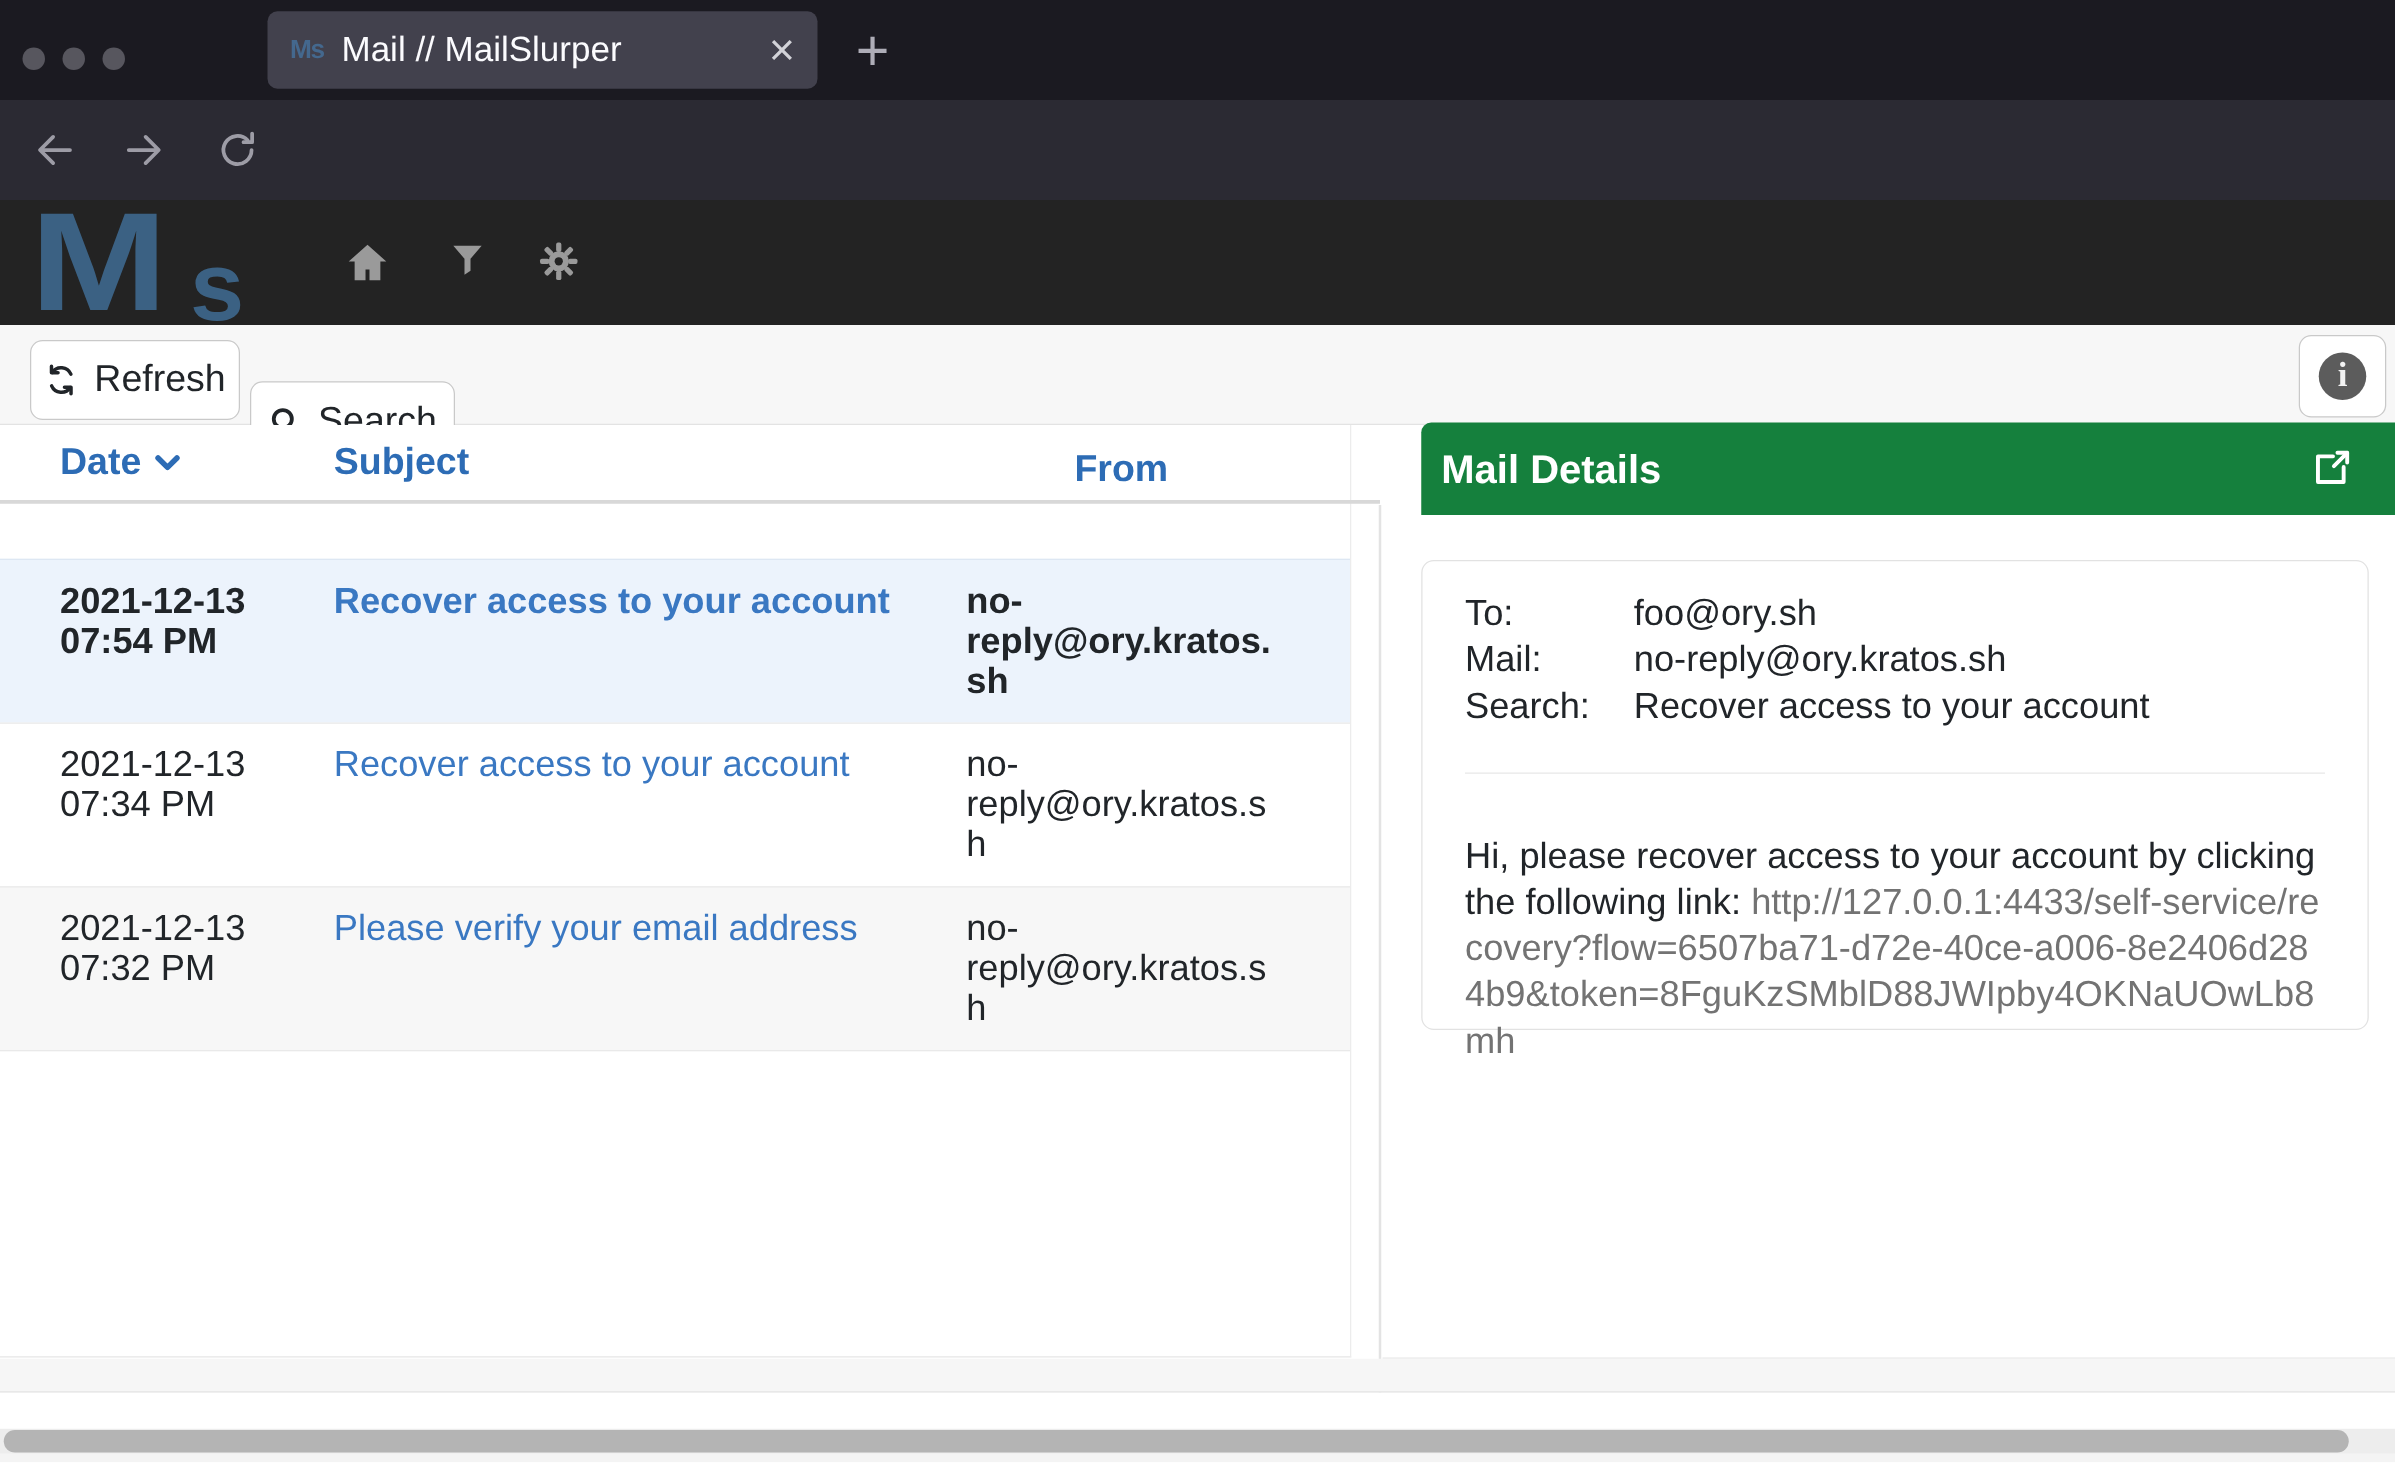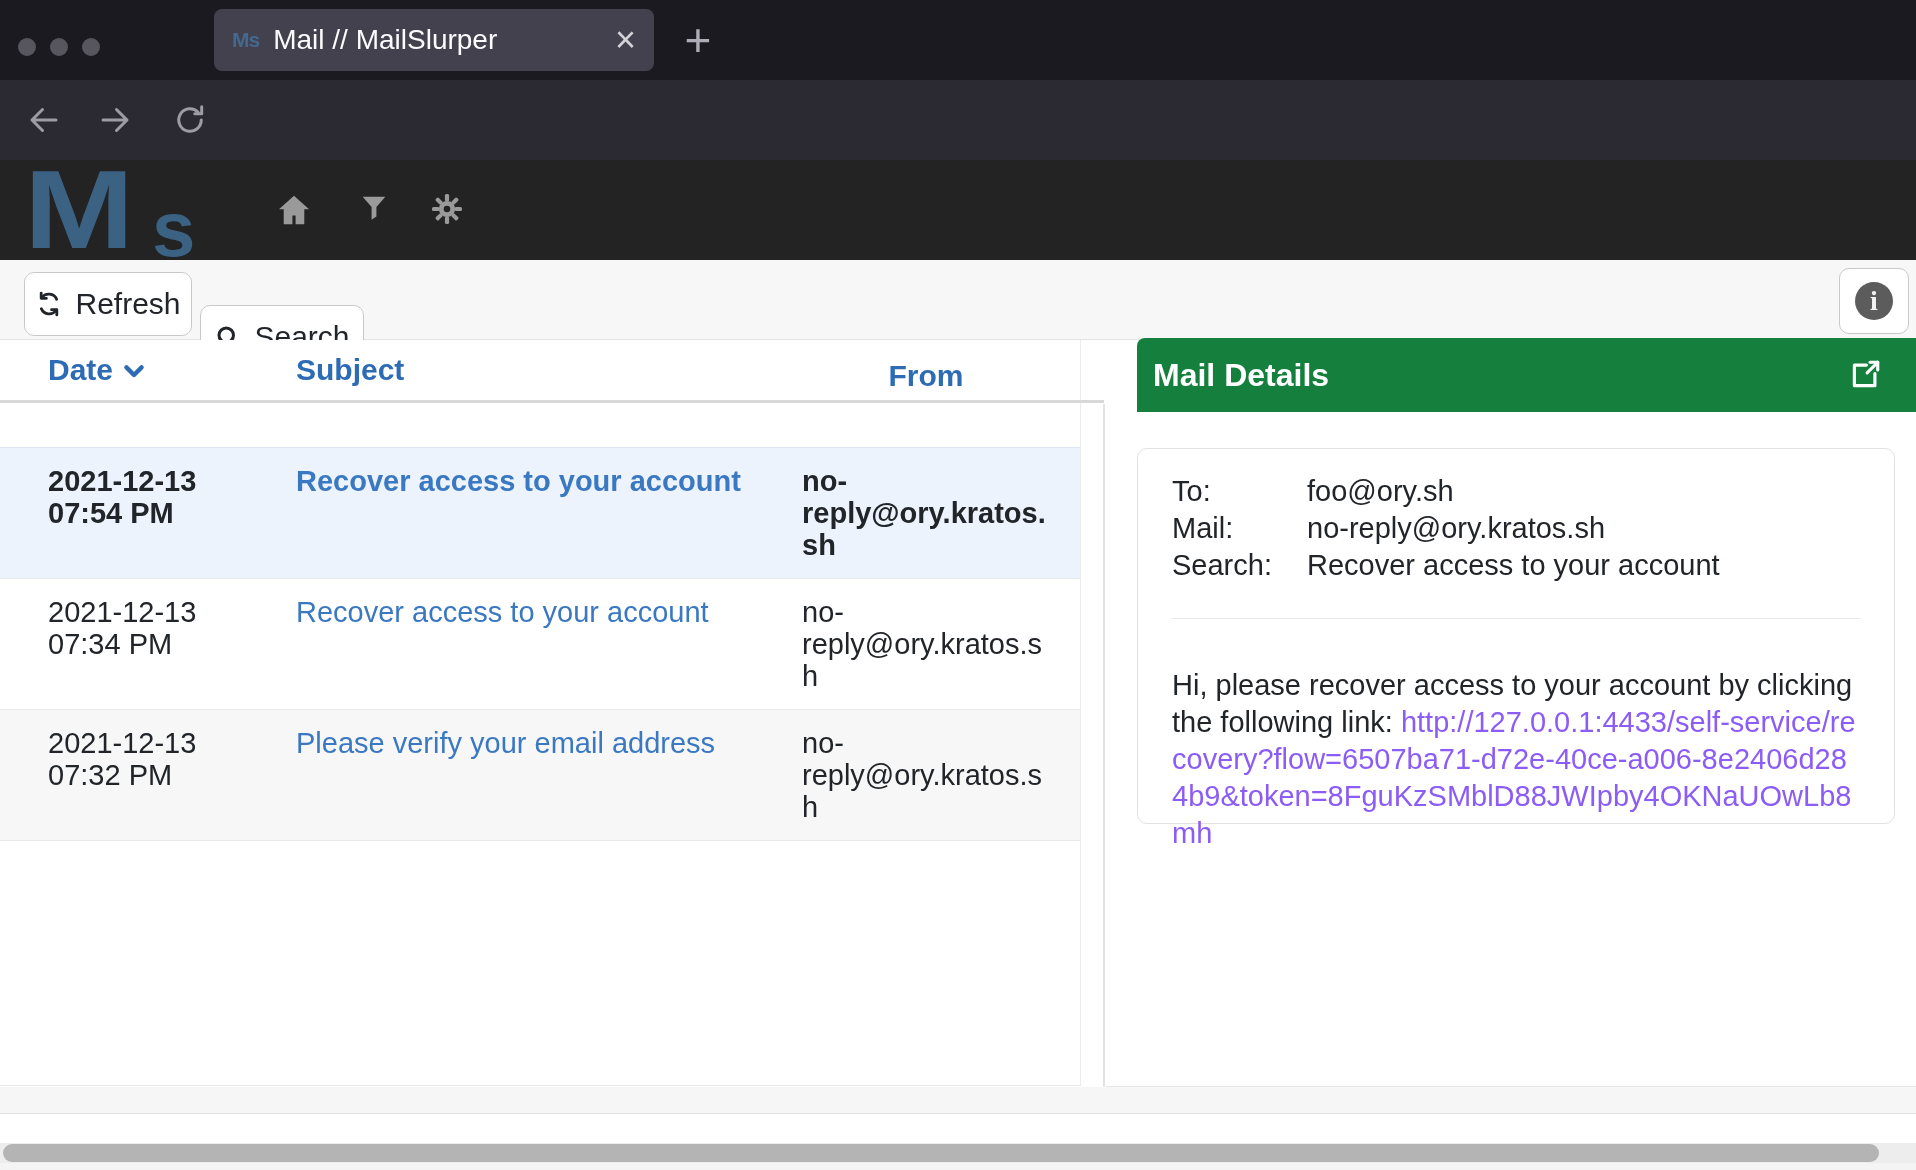--- a/index.html
+++ b/index.html
@@ -50,21 +50,21 @@
   .info-circle { width:38px; height:38px; border-radius:50%; background:#5c5c5c; color:#f2f2f2;
                  font-family:"Liberation Serif", serif; font-weight:bold; font-size:28px;
                  display:flex; align-items:center; justify-content:center; }
 
   
   .list-panel { position:absolute; left:0; top:340px; width:1081px; height:746px; background:#fff;
                 border-right:1px solid #ececec; border-bottom:1px solid #e6e6e6; }
   .list-header { display:flex; height:60px; align-items:center; color:#2d6cb5; font-weight:bold; font-size:30px; }
   .hline { height:3px; background:#d8d8d8; width:1104px; }
   .c-date { width:267px; padding-left:48px; }
-  .c-subject { width:506px;margin-left:29px; }
+  .c-subject { width:506px; }
   .c-from { width:260px; padding-right:12px; }
   .list-header .c-from { text-align:center;margin-top:12px; }
   .sort-chev { display:inline-block; margin-left:10px; }
   .rows { margin-top:44px; }
   .mrow { display:flex; align-items:flex-start; padding:17px 0; border-top:1px solid #e9e9e9;
           font-size:29px; line-height:32px; color:#212529; }
   .mrow:last-child { border-bottom:1px solid #e9e9e9; }
   .mrow:nth-child(odd) { background:#f7f7f7; }
   .mrow.selected { background:#ecf3fc; font-weight:bold; border-color:#dde7f3; }
   .mrow .c-subject { color:#3a78c2; cursor:pointer; }
@@ -78,21 +78,21 @@
   .details-header { position:absolute; left:1137px; top:338px; width:779px; height:74px; background:#15803d;
                     border-radius:8px 0 0 0; display:flex; align-items:center; padding:0 20px 0 16px; }
   .details-title { color:#ffffff; font-weight:bold; font-size:32px; flex:1; }
   .ext-icon { width:34px; height:34px; margin-right:14px; }
   .details-card { position:absolute; left:1137px; top:448px; width:758px; height:376px; background:#fff;
                   border:1px solid #e2e2e2; border-radius:10px; padding:24px 34px 0 34px; }
   .meta-row { display:flex; font-size:29px; line-height:37px; color:#212529;gap:10px; }
   .meta-label { width:125px; flex:none; }
   .meta-sep { border:none; border-top:1px solid #e8e8e8; margin:34px 0 0 0; }
   .mail-body { margin-top:48px; font-size:29px; line-height:37px; color:#212529; }
-  .body-link { color:#8b5cf6; text-decoration:none; word-break:break-all; }
+  .body-link { color:#737373; text-decoration:none; word-break:break-all; }
 
   
   .strip2 { position:absolute; left:0; top:1087px; width:1916px; height:27px; background:#f6f6f6; border-bottom:1px solid #e3e3e3; }
   .hscroll { position:absolute; left:0; top:1143px; width:1916px; height:20px; background:#ededed; }
   .hthumb { position:absolute; left:3px; top:1px; width:1876px; height:18px; border-radius:9px; background:#b4b4b4; }
   .below-scroll { position:absolute; left:0; top:1163px; width:1916px; height:7px; background:#f4f4f4; }
 
   svg { display:block; }
 </style>
 </head>

